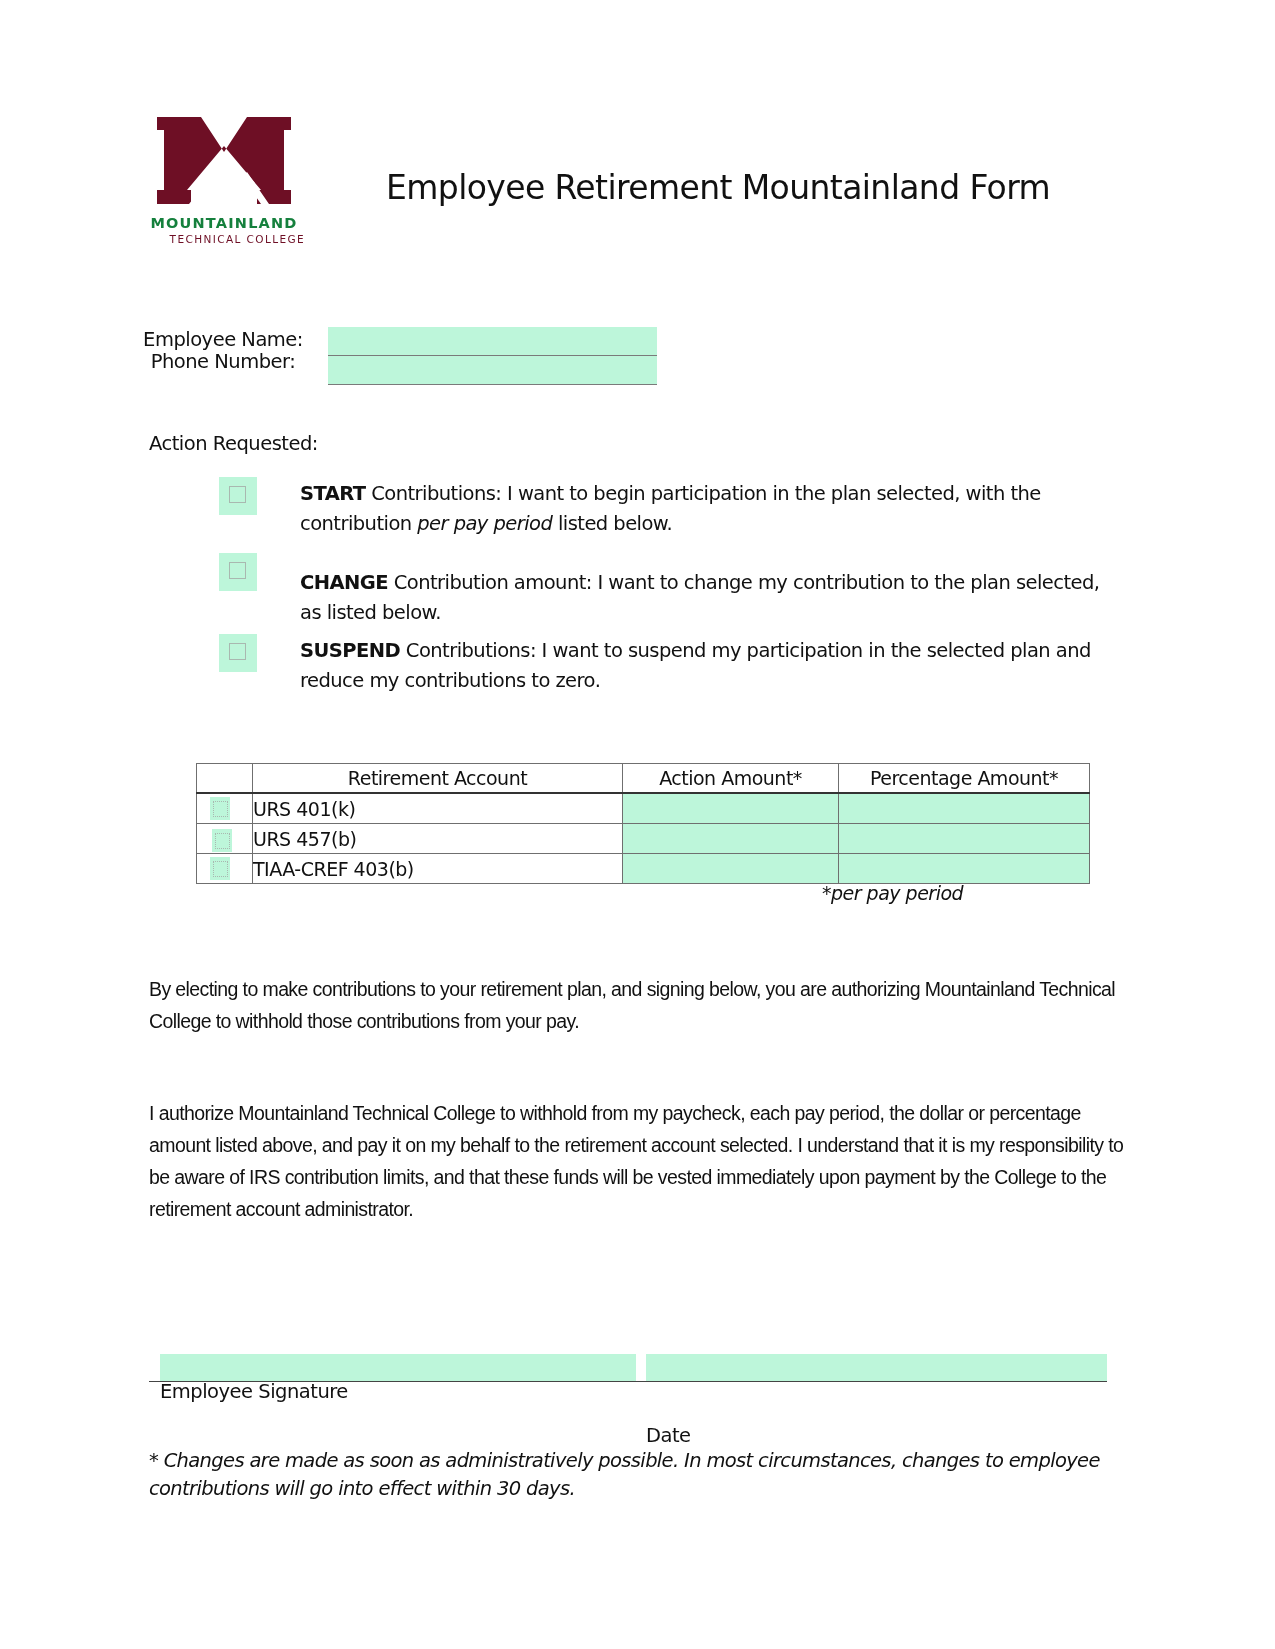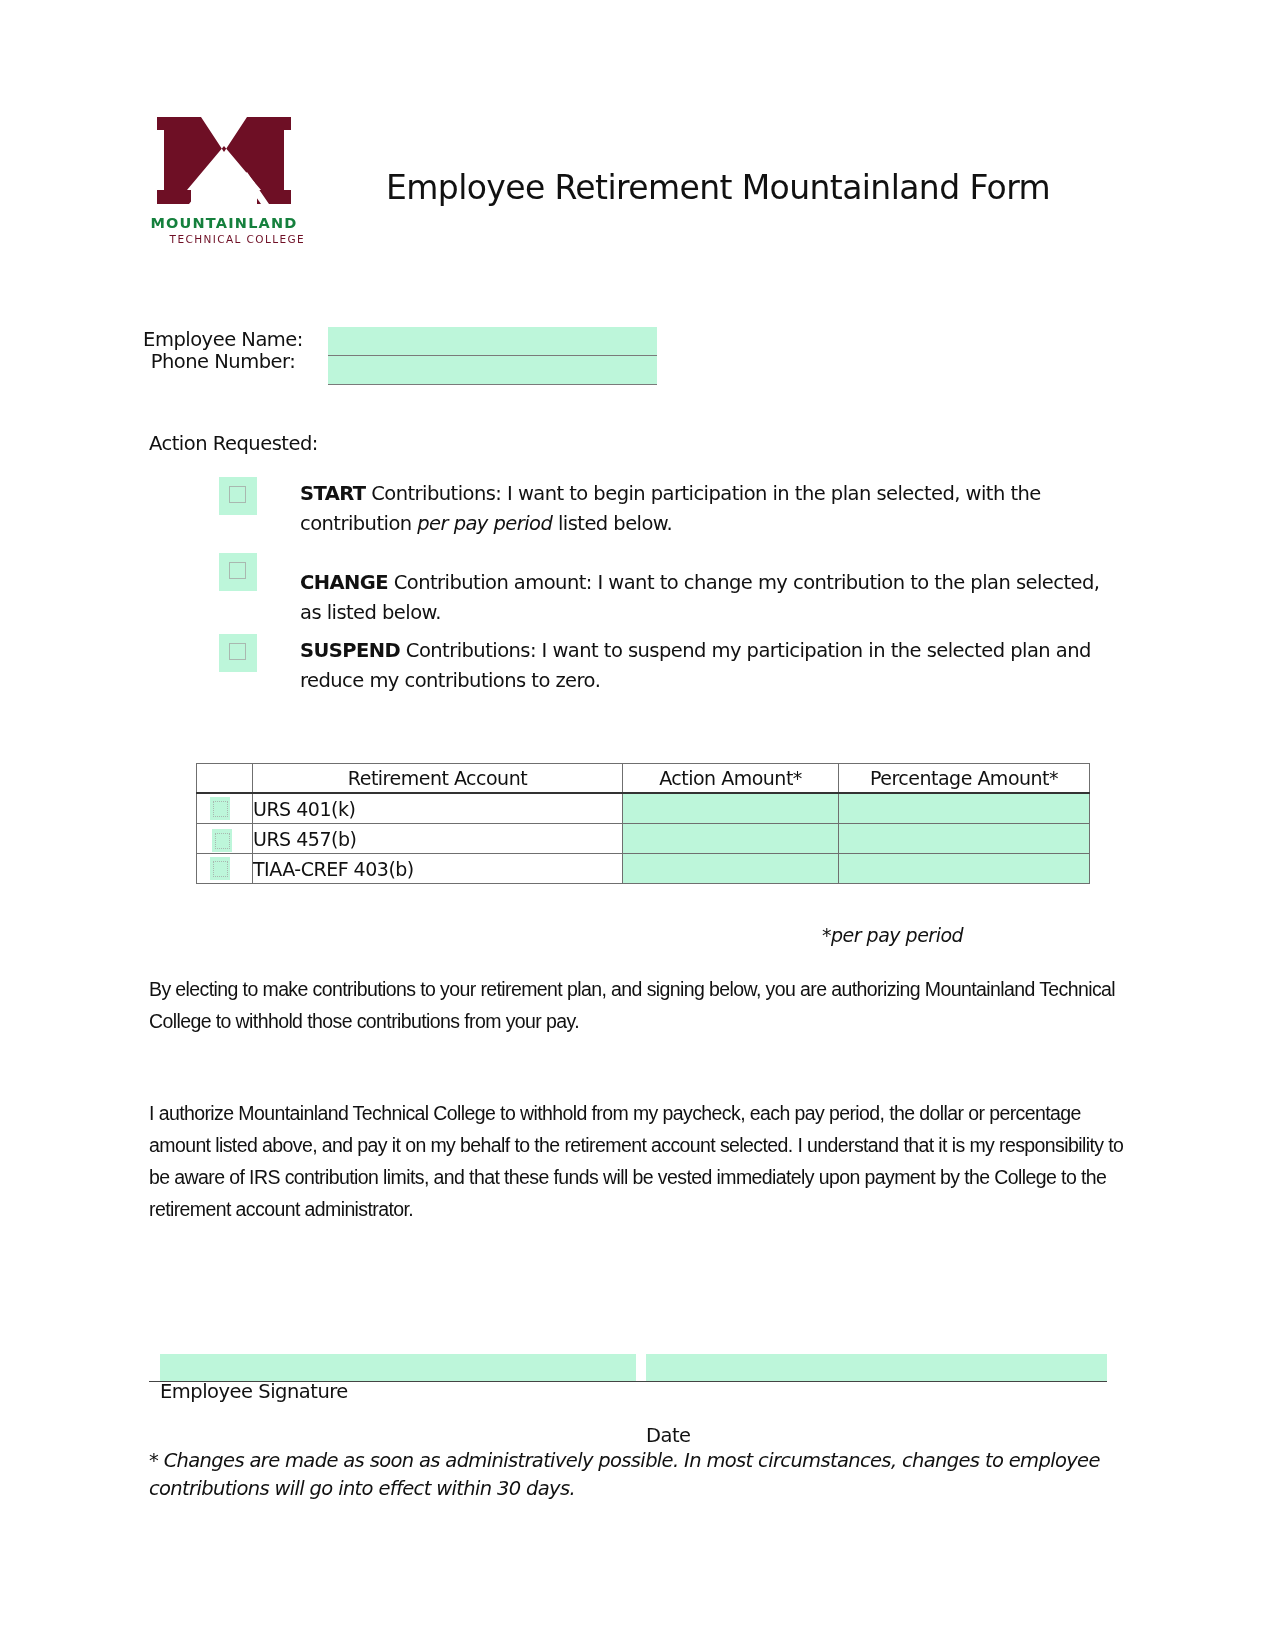--- a/index.html
+++ b/index.html
@@ -170,21 +170,21 @@
             <span></span>
           </div>
       </td>
       <td class="acct-name">TIAA-CREF 403(b)</td>
       <td class="amt"></td>
       <td class="pct"></td>
     </tr>
   </tbody>
 </table>
 
-<div class="abs note" style="left:822px; top:882px;margin-top:42px;">*per pay period</div>
+<div class="abs note" style="left:822px; top:882px;">*per pay period</div>
 
 <div class="abs para" style="top:973px;">By electing to make contributions to your retirement plan, and signing below, you are authorizing Mountainland Technical College to withhold those contributions from your pay.</div>
 <div class="abs para" style="top:1097px;">I authorize Mountainland Technical College to withhold from my paycheck, each pay period, the dollar or percentage amount listed above, and pay it on my behalf to the retirement account selected. I understand that it is my responsibility to be aware of IRS contribution limits, and that these funds will be vested immediately upon payment by the College to the retirement account administrator.</div>
 
 <div class="abs sig-box fill" style="left:160px; top:1354px; width:476px;"></div>
 <div class="abs sig-box fill" style="left:646px; top:1354px; width:461px;"></div>
 <div class="abs sig-line"></div>
 <div class="abs sig-label" style="left:160px; top:1380px;">Employee Signature</div>
 <div class="abs sig-label" style="left:646px; top:1380px;margin-top:44px;">Date</div>
 

